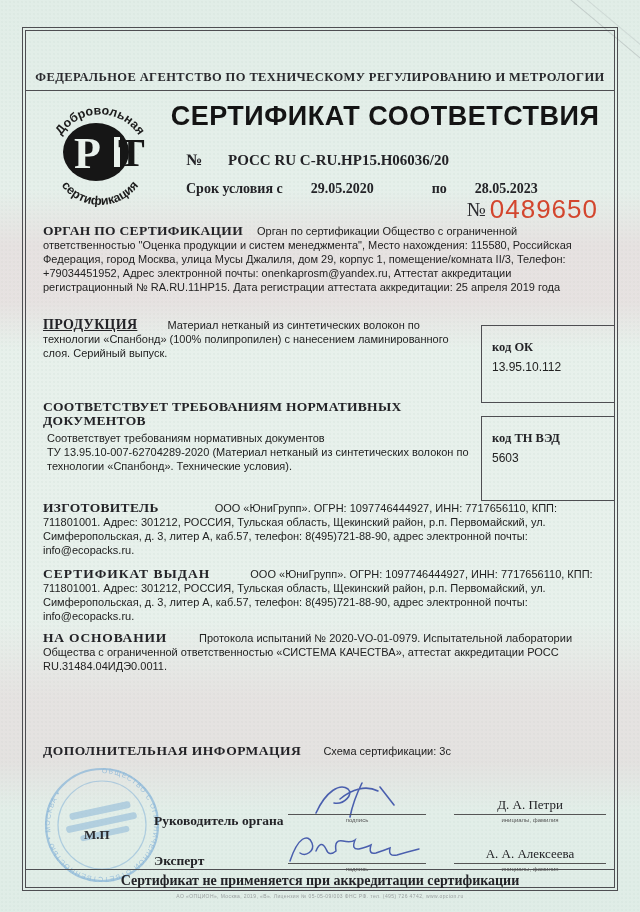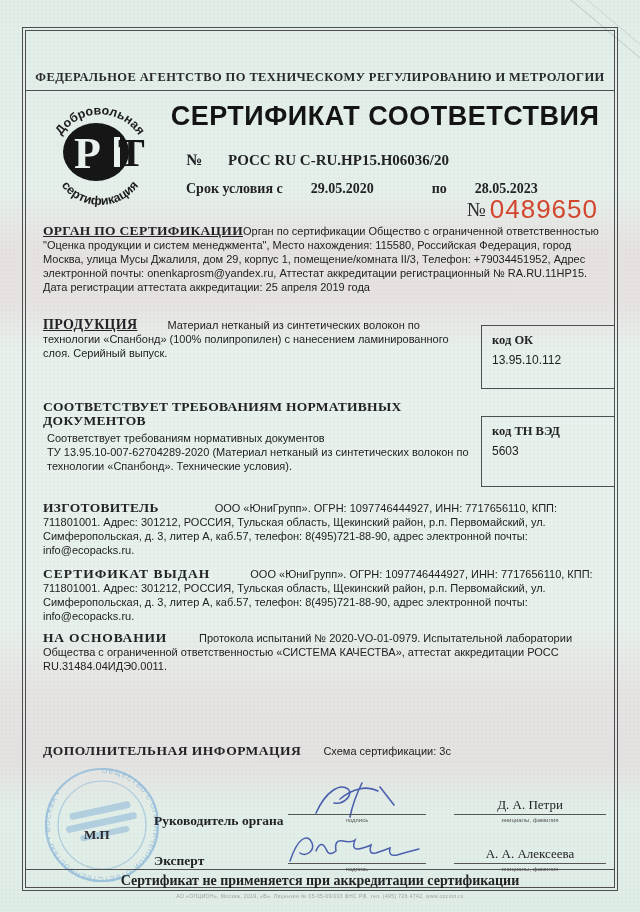--- a/index.html
+++ b/index.html
@@ -37,36 +37,36 @@
   .row-validity .v{margin-left:28px;}
   .row-validity .po{margin-left:58px;}
   .blank-no{position:absolute;right:16px;top:163px;white-space:nowrap;}
   .blank-no .no{font-family:"Liberation Serif",serif;font-size:20px;color:#2c2c30;vertical-align:2px;margin-right:4px;}
   .blank-no .digits{font-size:26px;letter-spacing:1px;color:#d3462e;font-family:"Liberation Sans",sans-serif;}
 
   .sec{position:absolute;left:17px;font-size:11px;line-height:14px;color:#222;}
   .sec .lbl{font-family:"Liberation Serif",serif;font-weight:bold;font-size:13.5px;letter-spacing:.3px;color:#232327;}
   .sec .txt{font-size:11px;}
   .sec-org{top:193px;width:560px;}
-  .sec-org .lbl{text-decoration:underline;}
+  .sec-org .lbl{margin-right:14px;}
   .sec-product{top:287px;width:428px;}
   .sec-product .lbl{margin-right:30px;font-size:14px;text-decoration:underline;}
   .sec-conforms{top:369px;width:428px;}
   .sec-conforms .txt{white-space:pre-line;display:block;margin-top:3px;margin-left:4px;}
   .sec-manufacturer{top:470px;width:562px;}
   .sec-manufacturer .lbl{margin-right:56px;}
   .sec-issued{top:536px;width:562px;}
   .sec-issued .lbl{margin-right:40px;letter-spacing:1px;}
   .sec-basis{top:600px;width:562px;}
   .sec-basis .lbl{margin-right:32px;letter-spacing:.8px;}
   .sec-additional{top:713px;width:562px;}
   .sec-additional .lbl{margin-right:22px;letter-spacing:.5px;}
 
   .codebox{position:absolute;left:455px;right:0;border:1px solid #4e4e52;border-right:none;
-    padding:7px 10px;font-size:12px;}
+    padding:14px 10px;font-size:12px;}
   .codebox .cb-lbl{font-family:"Liberation Serif",serif;font-weight:bold;font-size:12.5px;color:#232327;display:block;}
   .codebox .cb-val{display:block;margin-top:5px;font-size:12px;color:#222;}
   .box-ok{top:294px;height:48px;}
   .box-tnved{top:385px;height:55px;}
 
   .stamp{position:absolute;left:6px;top:728px;width:140px;height:132px;}
   .mp{position:absolute;left:58px;top:796px;font-family:"Liberation Serif",serif;font-weight:bold;font-size:13px;color:#2b2b2f;}
 
   .sig-role{position:absolute;left:128px;font-family:"Liberation Serif",serif;font-weight:bold;font-size:13.5px;color:#232327;}
   .role1{top:782px;}

